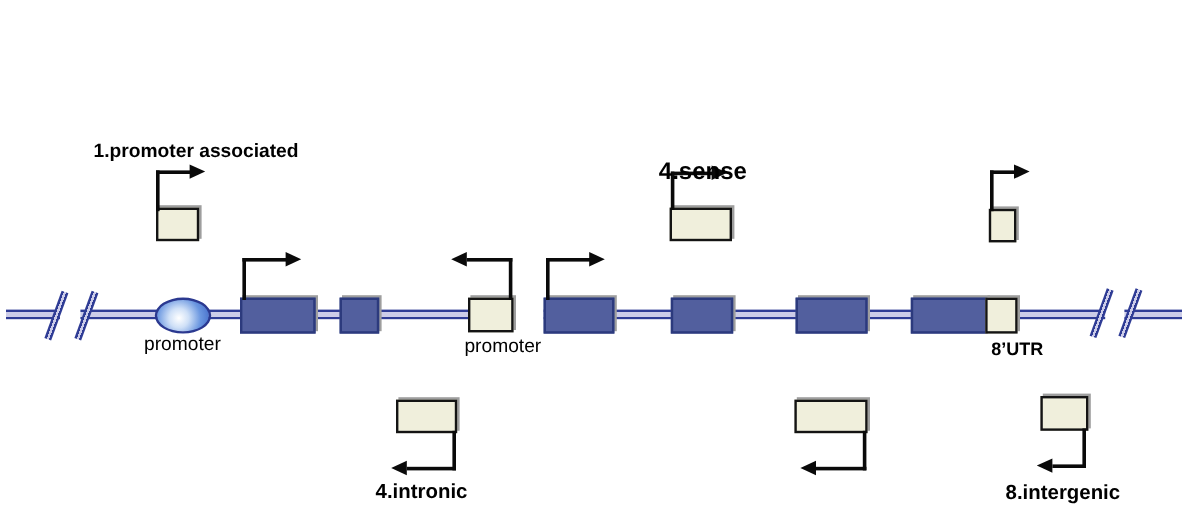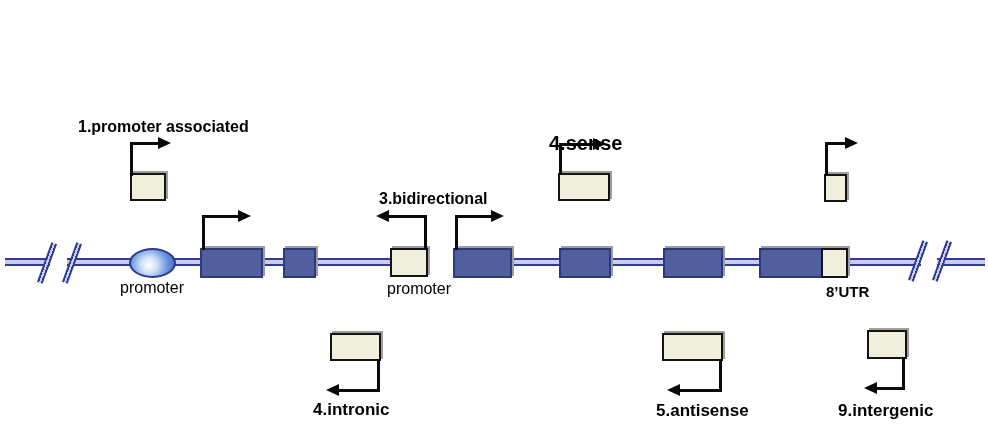--- a/index.html
+++ b/index.html
@@ -112,23 +112,21 @@
     <div class="aline" style="left:680px; top:389px; width:42px; height:3px;"></div>
     <div class="ahead left" style="left:667px; top:384px;"></div>
   </div>
   <div>
     <div class="aline" style="left:902px; top:357px; width:3px; height:33px;"></div>
     <div class="aline" style="left:877px; top:387px; width:28px; height:3px;"></div>
     <div class="ahead left" style="left:864px; top:382px;"></div>
   </div>
 
   <div class="lbl bold" style="left:78px;  top:118px; font-size:16px;">1.promoter associated</div>
-  <div class="lbl bold" style="left:379px; top:190px; font-size:16px;">3.bidirectional</div>
   <div class="lbl bold" style="left:549px; top:118px; font-size:20px;margin-top:14px;">4.sense</div>
   <div class="lbl bold" style="left:313px; top:400px; font-size:17px;">4.intronic</div>
-  <div class="lbl bold" style="left:656px; top:401px; font-size:17px;">5.antisense</div>
-  <div class="lbl bold" style="left:838px; top:401px; font-size:17px;">9.intergenic</div>
+  <div class="lbl bold" style="left:838px; top:401px; font-size:17px;">8.intergenic</div>
 
   <div class="lbl" style="left:120px; top:279px; font-size:16px;">promoter</div>
   <div class="lbl" style="left:387px; top:280px; font-size:16px;">promoter</div>
   <div class="lbl bold" style="left:826px; top:283px; font-size:15px;">8’UTR</div>
 
 </div>
 
 </body></html>

